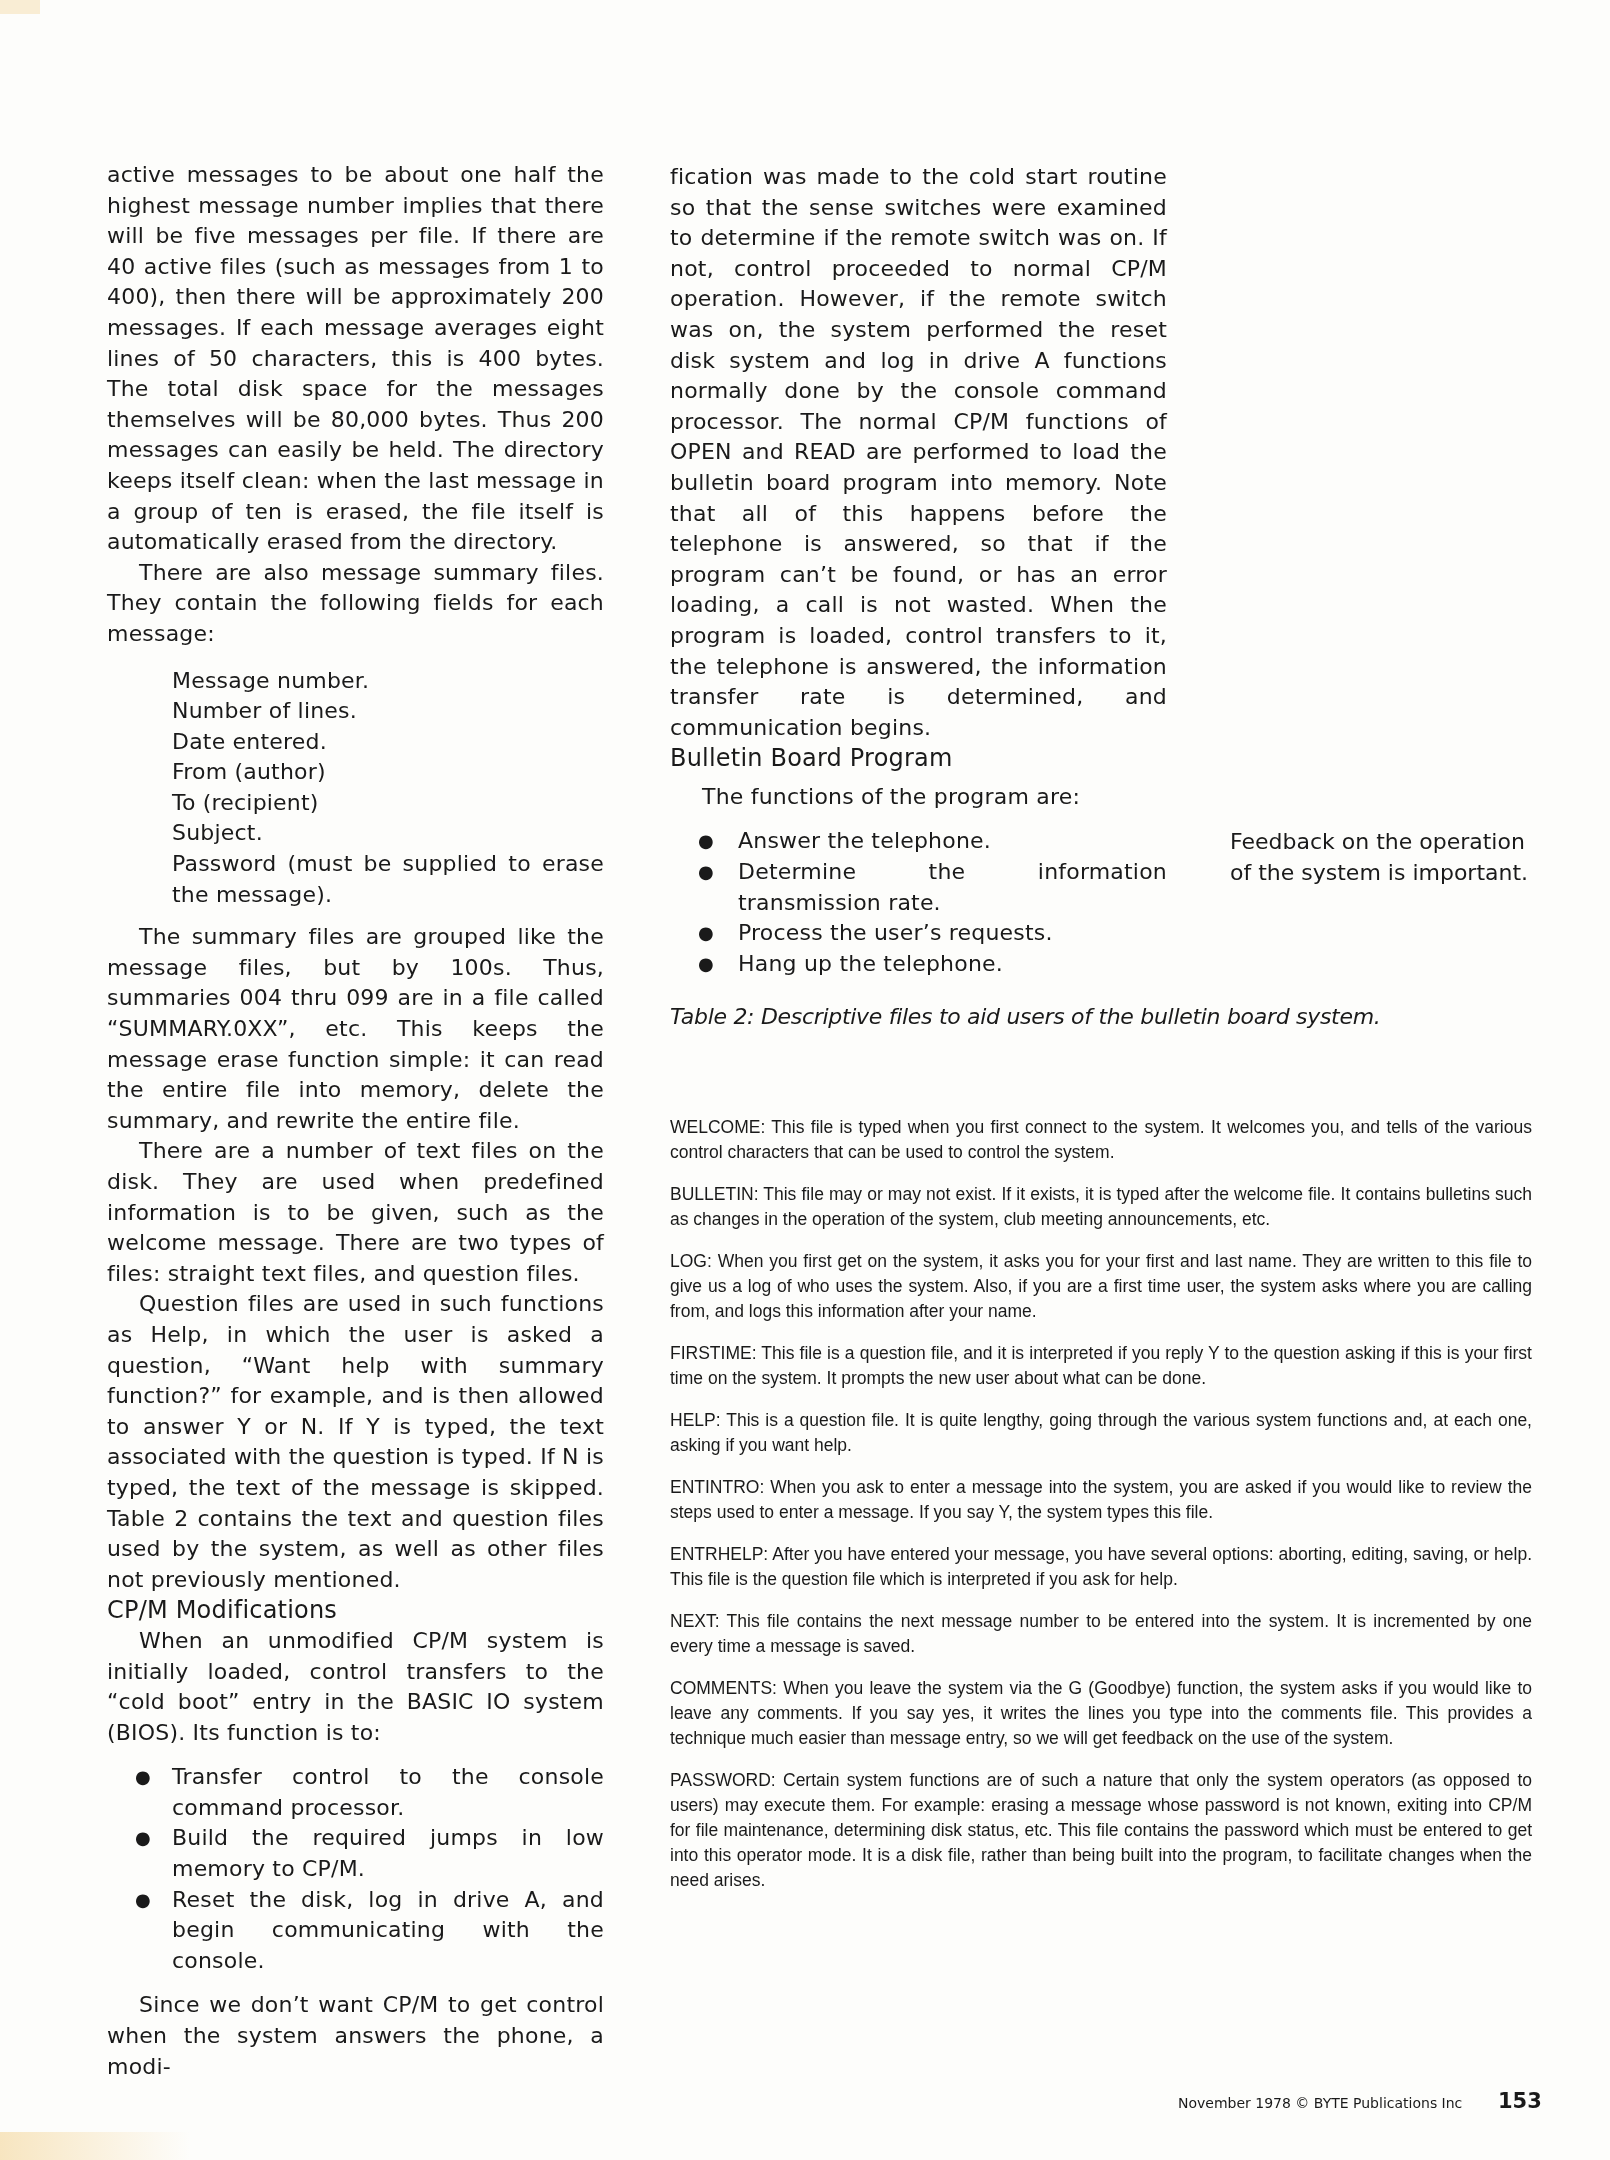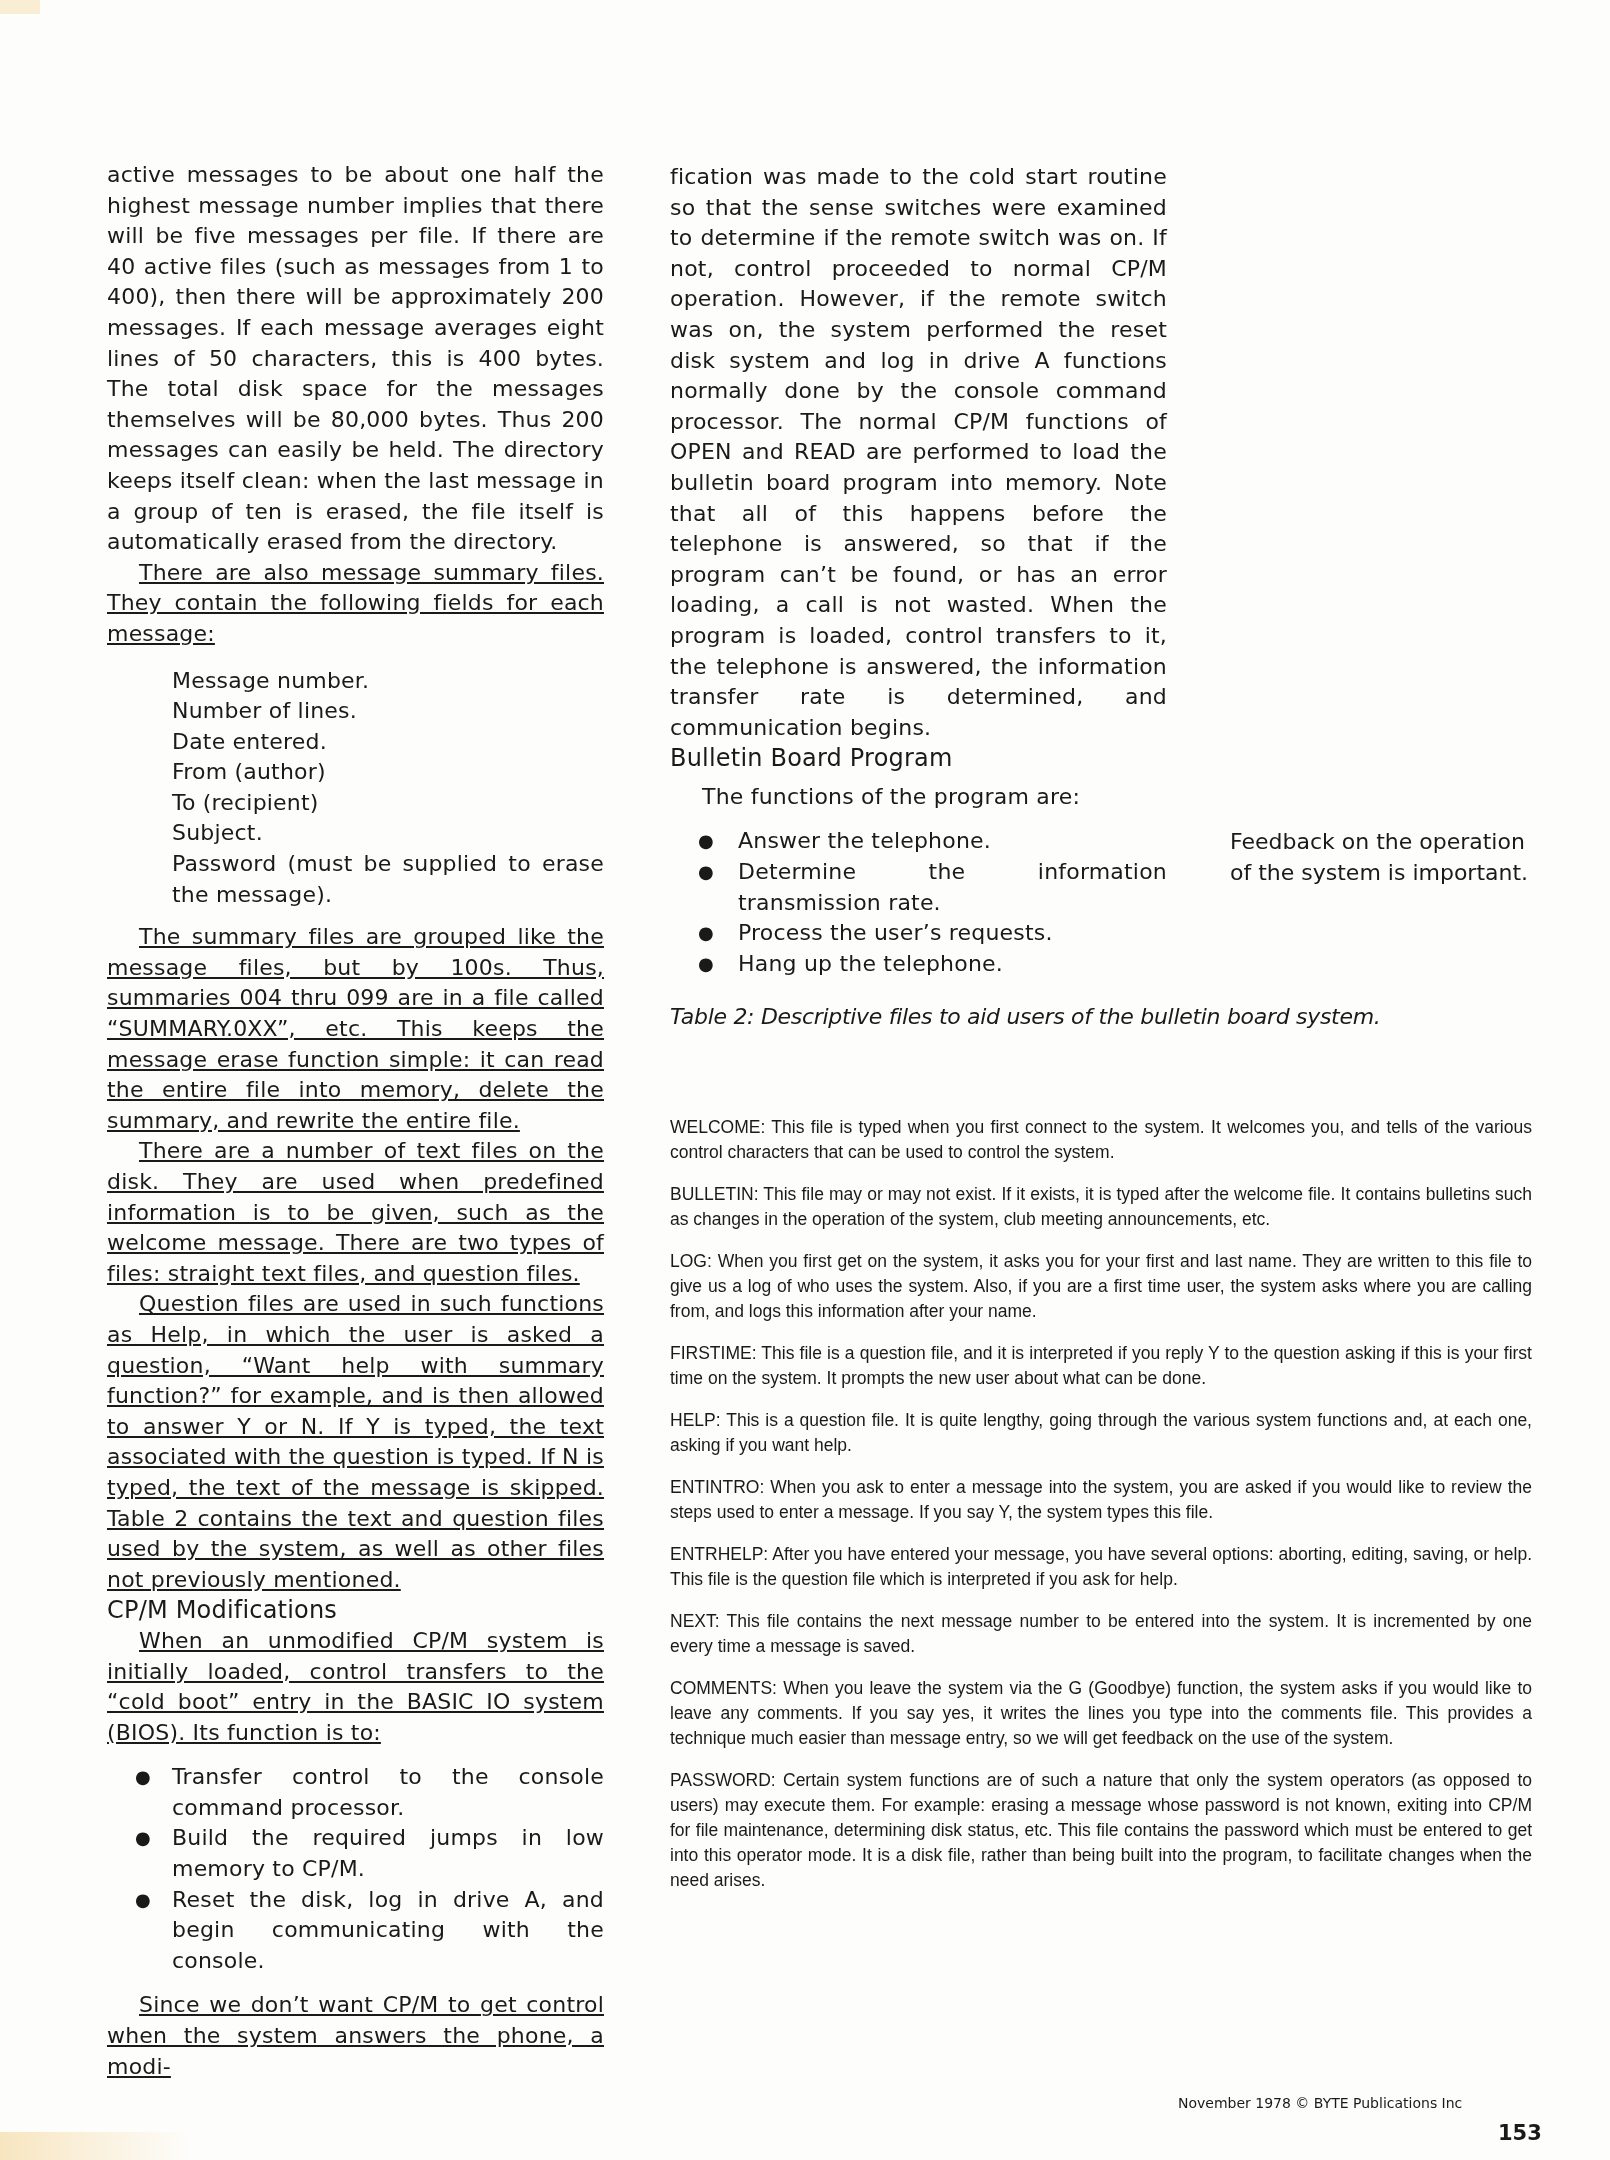--- a/index.html
+++ b/index.html
@@ -1,37 +1,37 @@
 <!DOCTYPE html>
 <html><head>
 <meta charset="utf-8">
 <style>
   html, body { margin: 0; padding: 0; background: #ffffff; }
   body { width: 1610px; height: 2160px; position: relative; overflow: hidden; color: #1a1a1a; }
   .page { position: absolute; inset: 0; background: #fdfdfb; }
   .col { position: absolute; font-family: "DejaVu Sans", sans-serif; font-size: 22px; line-height: 30.6px; letter-spacing: 0.2px; }
   .col p { margin: 0; text-align: justify; }
-  .indent { text-indent: 32px; text-decoration: underline; }
+  .indent { text-indent: 32px; }
   .left-col { left: 107px; top: 160px; width: 497px; }
   .mid-col { left: 670px; top: 162px; width: 497px; }
   .sidebar-quote { position: absolute; left: 1230px; top: 826px; width: 300px; font-family: "DejaVu Sans", sans-serif; font-size: 22px; line-height: 31px; }
   .fields { margin: 16px 0 12px 65px; }
   .fields p { text-align: justify; }
   .subhead { margin-top: 30px; margin-bottom: 8px; font-size: 24px; }
   ul.bullets { list-style: none; margin: 14px 0 12px 0; padding: 0; }
   ul.bullets li { position: relative; padding-left: 65px; text-align: justify; }
   ul.bullets li::before { content: "\25CF"; position: absolute; left: 28px; top: 0; font-size: 18px; }
   .mid-col ul.bullets li { padding-left: 68px; }
   .mid-col ul.bullets li::before { left: 28px; }
   .mid-col .fn-intro { margin-left: 32px; margin-top: 8px; }
   .table-caption { position: absolute; left: 670px; top: 1004px; font-family: "DejaVu Sans", sans-serif; font-style: italic; font-size: 22px; letter-spacing: -0.3px; }
   .table-entries { position: absolute; left: 670px; top: 1115px; width: 862px; font-family: Liberation Sans, sans-serif; font-size: 17.5px; line-height: 25px; }
   .table-entries .entry { margin: 0 0 17px 0; text-align: justify; }
   .footer { position: absolute; top: 2095px; left: 1178px; font-family: "DejaVu Sans", sans-serif; font-size: 14px; }
-  .page-num { position: absolute; top: 2089px; left: 1498px; font-family: "DejaVu Sans", sans-serif; font-size: 21px; font-weight: bold; margin-top: 32px; }
+  .page-num { position: absolute; top: 2089px; left: 1498px; font-family: "DejaVu Sans", sans-serif; font-size: 21px; font-weight: bold; }
   .stain { position: absolute; left: 0; bottom: 0; width: 190px; height: 28px; background: linear-gradient(90deg, rgba(240,200,120,0.45), rgba(240,210,150,0)); }
   .stain-top { position: absolute; left: 0; top: 0; width: 40px; height: 14px; background: rgba(240,205,140,0.35); }
 </style>
 </head>
 <body>
 
 <div class="page">
   <div class="stain-top"></div>
 
   <div class="col left-col">

